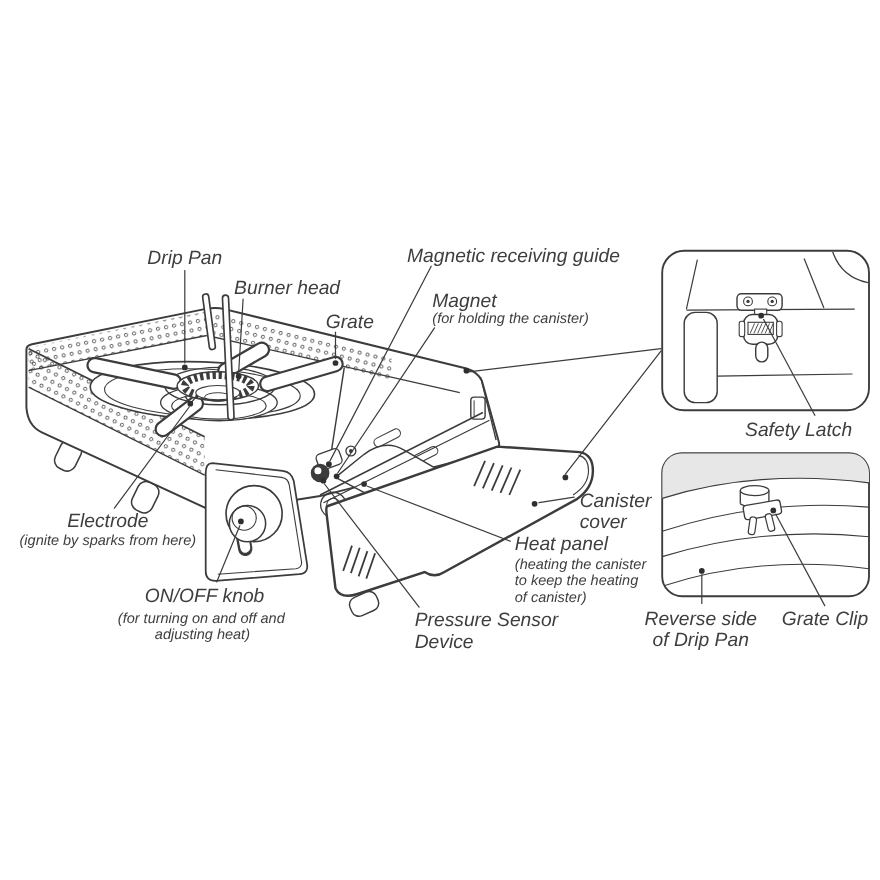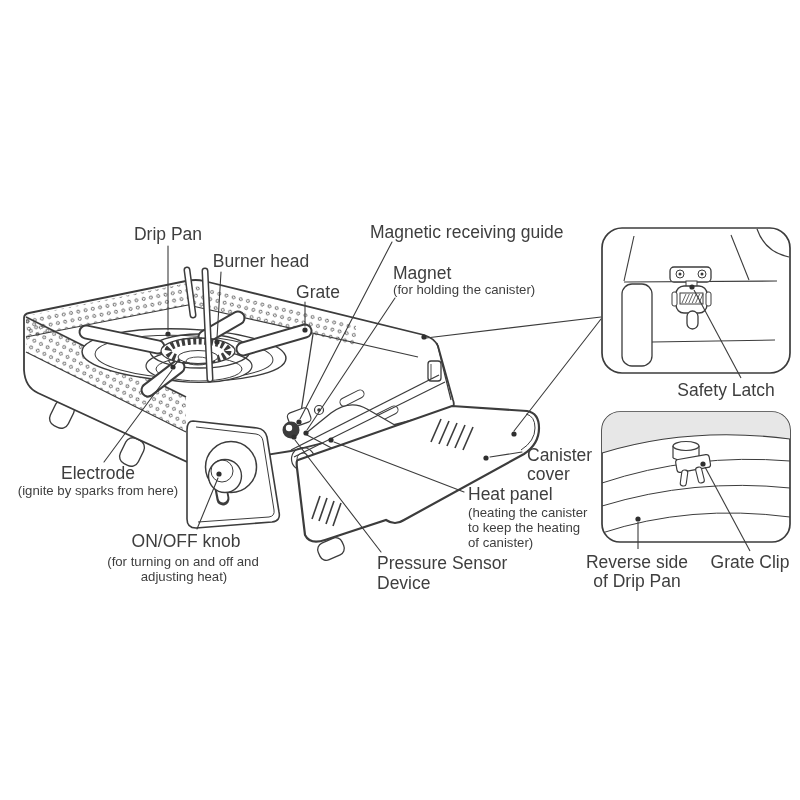--- a/index.html
+++ b/index.html
@@ -1,20 +1,20 @@
 <!DOCTYPE html>
 <html><head>
 <meta charset="utf-8">
 <style>
   :root{
     --line:#3c3c3c; --text:#3e3e3e; --shade:#e7e7e7; --bg:#ffffff;
   }
   html,body{margin:0;padding:0;background:var(--bg);}
   #stage{position:relative;width:800px;height:800px;background:var(--bg);overflow:hidden;
-         font-family:"Liberation Sans", sans-serif;}
+         font-family:"Liberation Sans", sans-serif;font-style:italic;}
   svg{position:absolute;left:0;top:0;}
   .lbl{font-family:"Liberation Sans", sans-serif;font-size:17.5px;fill:var(--text);}
   .sub{font-family:"Liberation Sans", sans-serif;font-size:13.2px;fill:var(--text);}
   .ln{stroke:var(--line);fill:none;}
   .wht{fill:#ffffff;stroke:var(--line);}
 </style>
 </head>
 <body>
 
 <div id="stage">

